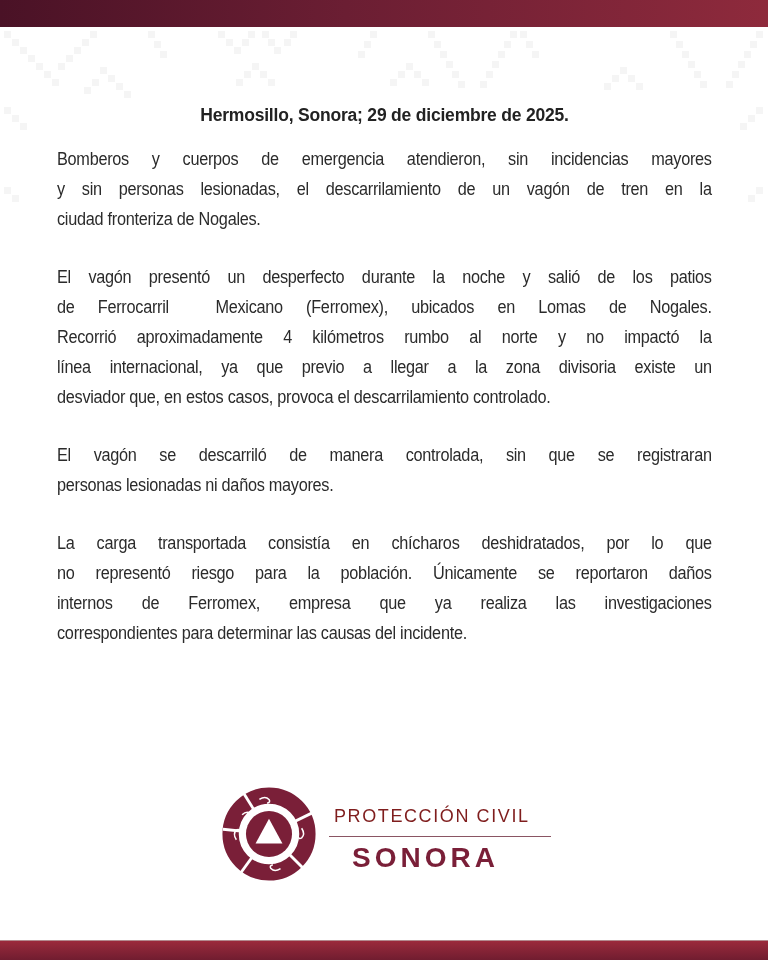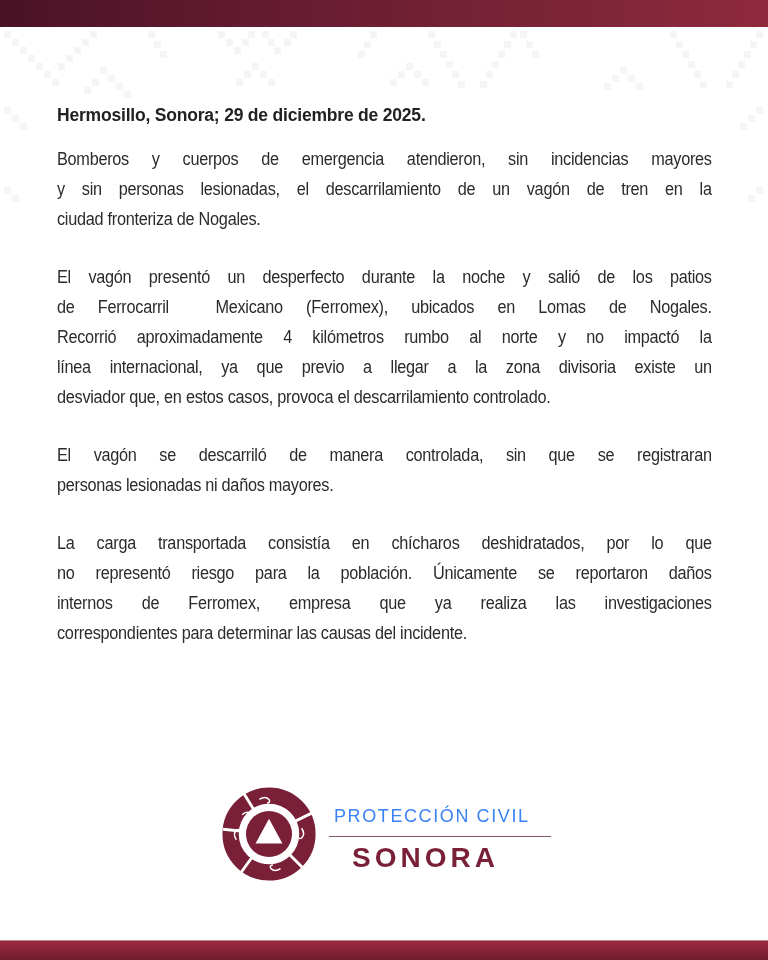--- a/index.html
+++ b/index.html
@@ -37,21 +37,21 @@
       height: 260px;
       opacity: 0.55;
     }
     .content {
       position: absolute;
       left: 57px;
       top: 100px;
       width: 655px;
     }
     .dateline {
-      text-align: left;
+      text-align: center;
       font-weight: bold;
       font-size: 17.5px;
       letter-spacing: -0.2px;
       color: #222;
       height: 30px;
       line-height: 30px;
       margin-bottom: 14px;
     }
     .para {
       font-size: 17.5px;
@@ -85,21 +85,21 @@
       left: 0; top: 0;
       width: 96px;
       height: 96px;
     }
     .brand-top {
       position: absolute;
       left: 113px;
       top: 20px;
       font-size: 18px;
       letter-spacing: 1.6px;
-      color: #3b82f6;
+      color: #7f1d1d;
       white-space: nowrap;
     }
     .brand-rule {
       position: absolute;
       left: 108px;
       top: 50px;
       width: 222px;
       height: 1px;
       background: #8a5563;
     }

